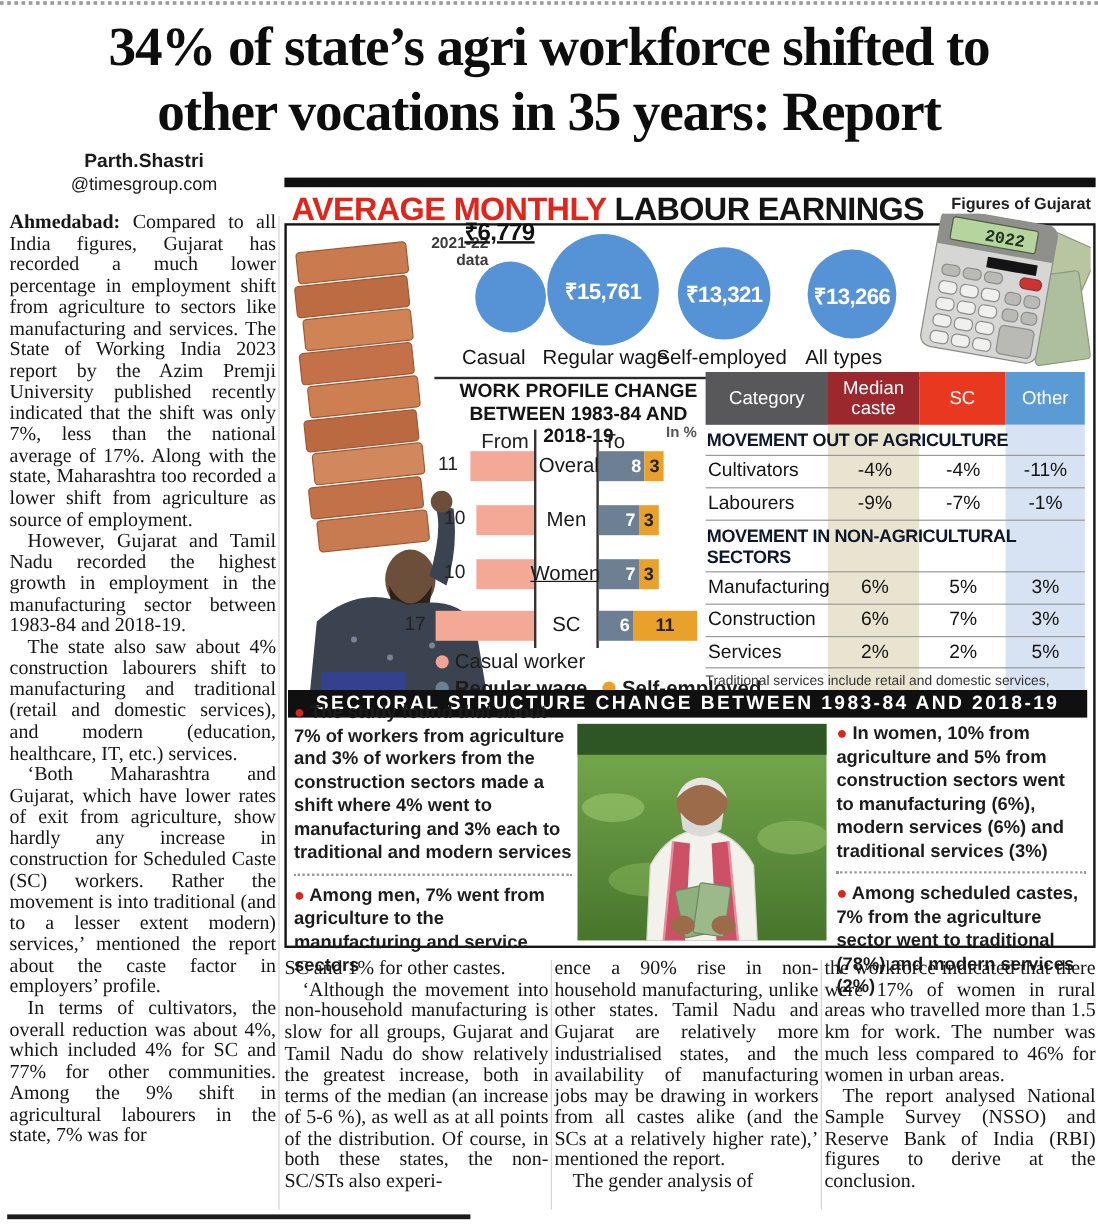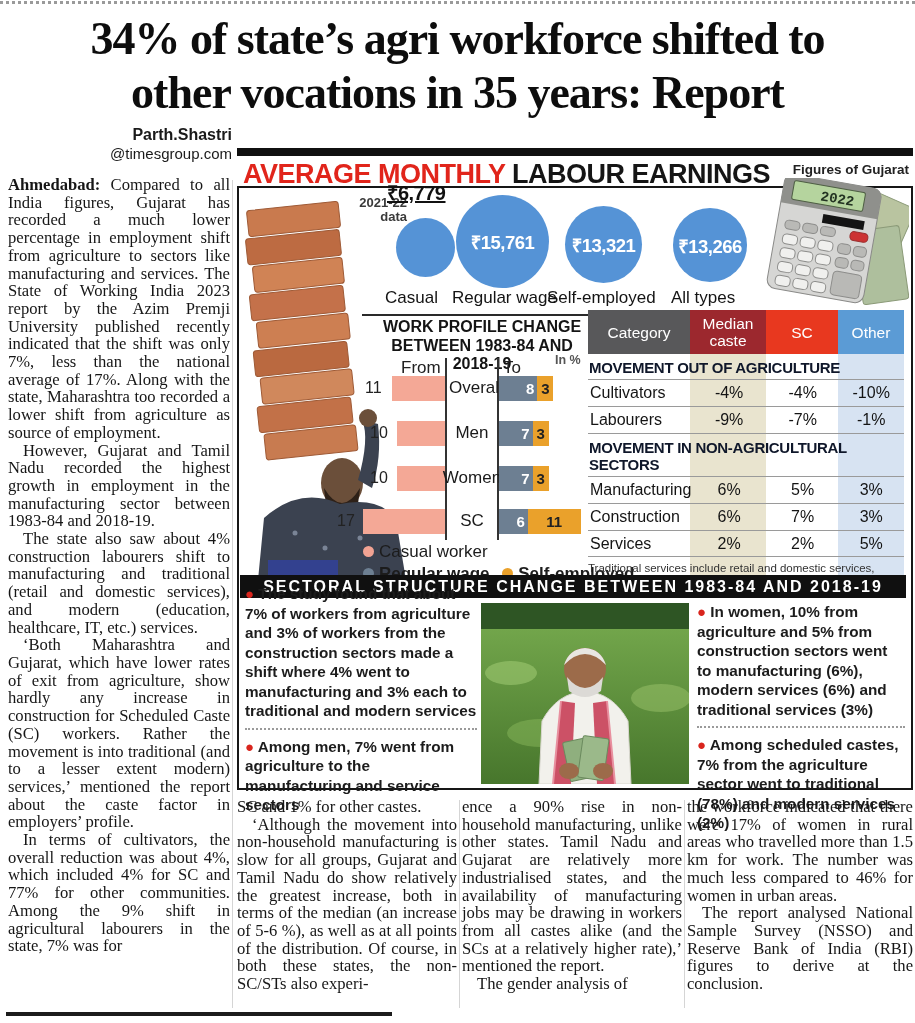--- a/index.html
+++ b/index.html
@@ -4,21 +4,21 @@
 <style>
   html,body{margin:0;padding:0;background:#fff;}
   .page{position:relative;width:915px;height:1023px;background:#fff;overflow:hidden;
         font-family:"Liberation Sans",sans-serif;color:#1a1a1a;}
   .top-dotted{position:absolute;left:0;top:1px;width:915px;border-top:3px dotted #9a9a9a;}
 
   
   .headline{position:absolute;left:0;top:12px;width:915px;text-align:center;
     font-family:"Liberation Serif",serif;font-weight:bold;font-size:46px;line-height:54px;
     letter-spacing:-1px;color:#0d0d0d;}
-  .byline{position:absolute;left:8px;top:126px;width:224px;text-align:right;}
+  .byline{position:absolute;left:8px;top:126px;width:224px;text-align:center;}
   .byline .author{font-weight:bold;font-size:16px;}
   .byline .contact{font-size:15px;margin-top:1px;}
 
   
   .article-col{position:absolute;font-family:"Liberation Serif",serif;font-size:16.6px;
     line-height:17.7px;text-align:justify;color:#161616;}
   .article-col p{margin:0;}
   .article-col p.indent{text-indent:15px;}
   .lead-word{font-weight:bold;}
   .col-rule{position:absolute;width:1px;background:#d5d5d5;}
@@ -248,21 +248,21 @@
             <span>3</span>
           </div>
       </div>
     </div>
 
     <div class="wp-row" style="left:0;top:318px;width:672px;">
       <div style="position:absolute;left:0;top:0;width:208px;height:25px;">
         <div class="from-bar" style="width: 48px;"></div>
         <div class="from-val" style="left:133px;">10</div>
       </div>
-      <div class="wp-cat" style="left:205px;width:60px;text-align:center;">Women</div>
+      <div class="wp-cat" style="left:205px;width:60px;text-align:left;text-decoration:underline;">Women</div>
       <div class="to-bars" style="left:262px;">
         <div class="bar-regular" style="width: 33.6px;">
             <span>7</span>
           </div>
         <div class="bar-self" style="width: 16px;">
             <span>3</span>
           </div>
       </div>
     </div>
 
@@ -298,21 +298,21 @@
         <div class="ct-h" style="width:66px;background:#5b9bd5;">Other</div>
       </div>
       <div class="ct-shade" style="left:102px;width:76px;background:#e9e4cf;"></div>
       <div class="ct-shade" style="left:250px;width:66px;background:#d7e3f2;"></div>
       <div class="ct-body">
         <div class="ct-sec">MOVEMENT OUT OF AGRICULTURE</div>
         <div class="ct-row">
           <div class="ct-c cat" style="width:102px;">Cultivators</div>
           <div class="ct-c" style="width:76px;">-4%</div>
           <div class="ct-c" style="width:72px;">-4%</div>
-          <div class="ct-c" style="width:66px;">-10%</div>
+          <div class="ct-c" style="width:66px;">-11%</div>
         </div>
         <div class="ct-row">
           <div class="ct-c cat" style="width:102px;">Labourers</div>
           <div class="ct-c" style="width:76px;">-9%</div>
           <div class="ct-c" style="width:72px;">-7%</div>
           <div class="ct-c" style="width:66px;">-1%</div>
         </div>
         <div class="ct-sec" style="border-top:1px solid #9a9a9a;">MOVEMENT IN NON-AGRICULTURAL SECTORS</div>
         <div class="ct-row">
           <div class="ct-c cat" style="width:102px;">Manufacturing</div>

